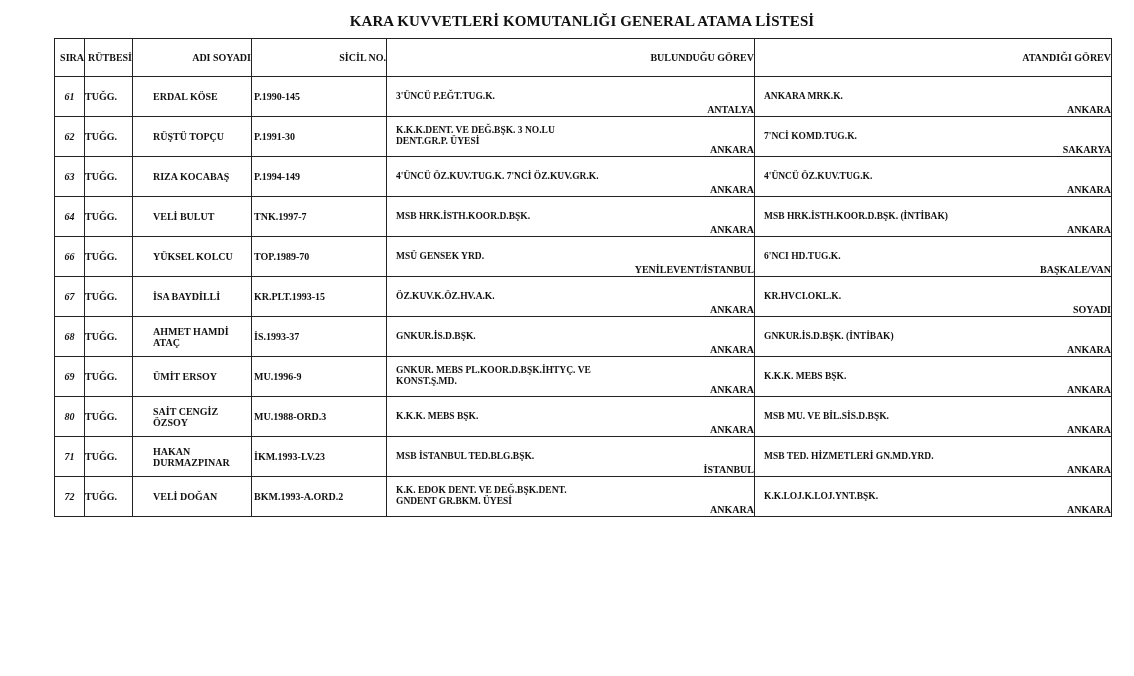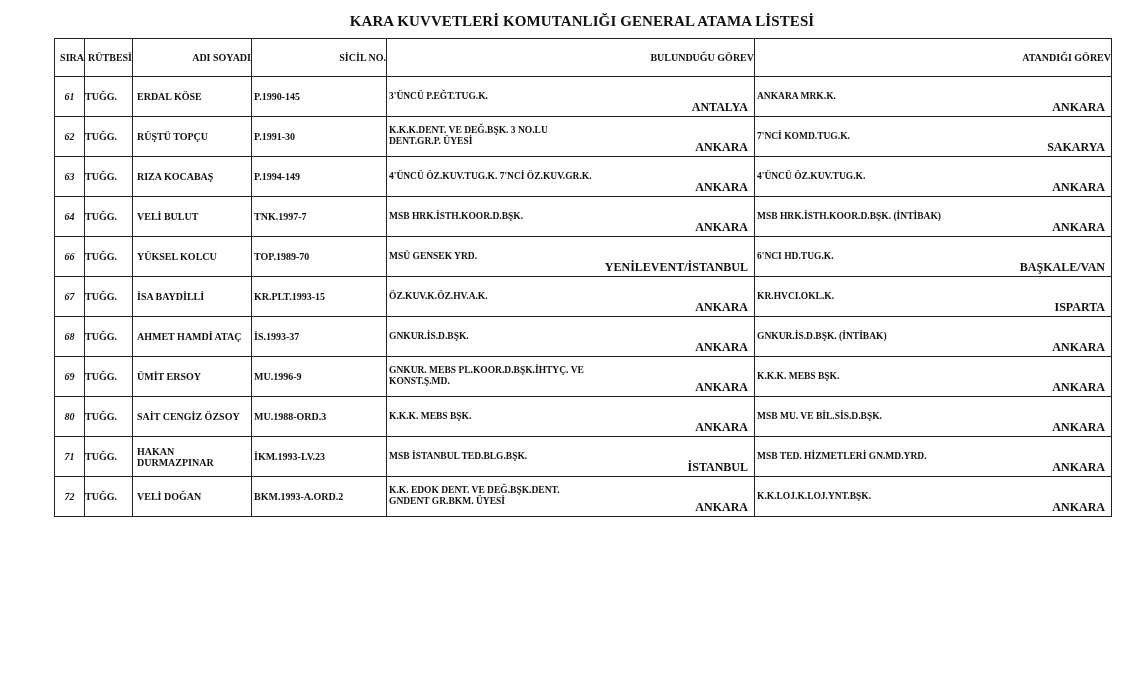--- a/index.html
+++ b/index.html
@@ -7,26 +7,26 @@
          font-family: "Liberation Serif", "DejaVu Serif", serif; color: #111; }
   .title { position: absolute; top: 13px; left: 0; width: 1164px; text-align: center;
            font-weight: bold; font-size: 15px; letter-spacing: 0.1px; }
   table { position: absolute; left: 54px; top: 38px; border-collapse: collapse;
           width: 1057px; table-layout: fixed; }
   th, td { border: 1px solid #222; font-weight: bold; font-size: 10px; padding: 0; }
   th { height: 37px; text-align: right; vertical-align: middle; font-size: 10px; }
   td { height: 39px; vertical-align: top; }
   td.sira { text-align: center; vertical-align: middle; font-style: italic; }
   td.rutbe, td.name, td.sicil { vertical-align: middle; padding-left: 0; }
-  td.name { padding-left: 4px; }
+  td.name { padding-left: 20px; }
   td.sicil { padding-left: 2px; }
-  .duty { position: relative; height: 39px; }
+  .duty { position: relative; height: 39px; margin-left: 7px; }
   .duty .unit { position: absolute; left: 2px; top: 14px; line-height: 11px; font-size: 9.5px; }
   .duty .unit.two { top: 8px; }
-  .duty .city { position: absolute; right: 6px; bottom: 1px; font-size: 12px; }
+  .duty .city { position: absolute; right: 0; bottom: 1px; font-size: 10px; }
 </style>
 </head>
 <body>
 
 <div class="title">KARA KUVVETLERİ KOMUTANLIĞI GENERAL ATAMA LİSTESİ</div>
 
 <table>
   <colgroup>
     <col style="width:30px">
       <col style="width:48px">
@@ -161,21 +161,21 @@
             <div class="unit">
               <div>ÖZ.KUV.K.ÖZ.HV.A.K.</div>
               <div></div>
             </div>
             <div class="city">ANKARA</div>
           </div>
         </td>
         <td>
           <div class="duty">
             <div class="unit">KR.HVCI.OKL.K.</div>
-            <div class="city">ISPARTA</div>
+            <div class="city">SOYADI</div>
           </div>
         </td>
       </tr>
       <tr>
         <td class="sira">68</td>
         <td class="rutbe">TUĞG.</td>
         <td class="name">AHMET HAMDİ ATAÇ</td>
         <td class="sicil">İS.1993-37</td>
         <td>
           <div class="duty">

